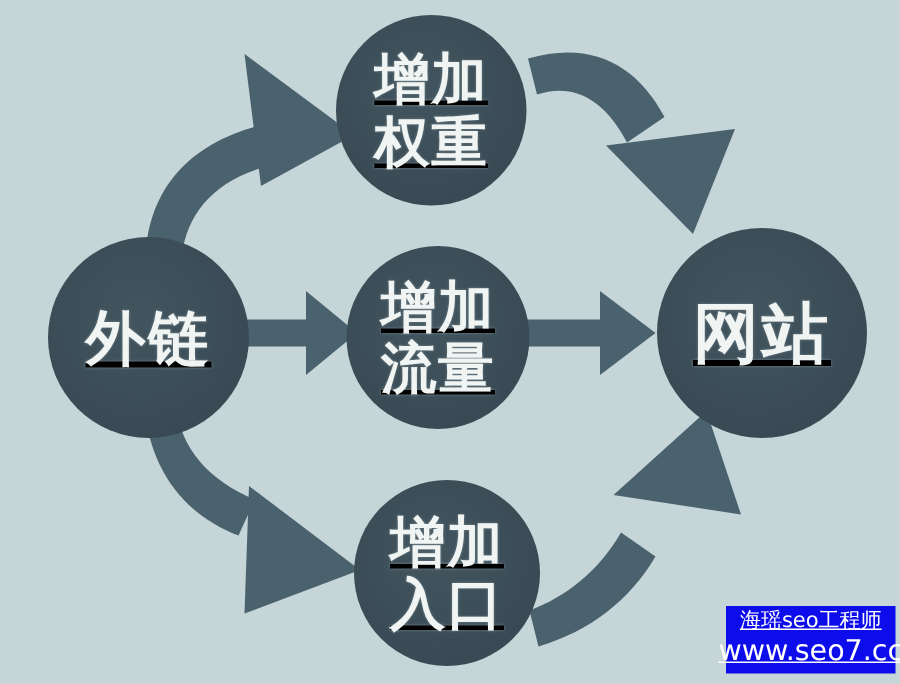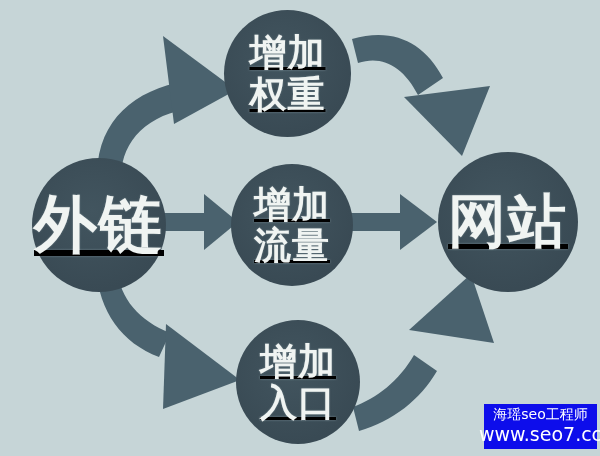--- a/index.html
+++ b/index.html
@@ -19,34 +19,35 @@
     text-align:center;
     text-decoration:underline;
   }
   .node .lbl{
     color:var(--label,#f0f4f2);
     font-weight:700;
     white-space:pre-line;
     text-shadow:0 0 2px rgba(210,225,228,.35);
   }
   #node-wailian{left:32px;top:158px;width:134px;height:134px;}
-  #node-wailian .lbl{font-size:63px;letter-spacing:2px;}
+  #node-wailian .lbl{font-size:40px;letter-spacing:2px;}
   #node-quanzhong{left:224px;top:10px;width:127px;height:127px;}
   #node-liuliang{left:231px;top:164px;width:122px;height:122px;}
   #node-rukou{left:236px;top:320px;width:124px;height:124px;}
   .node.small .lbl{font-size:37px;line-height:1.12;letter-spacing:1px;}
   #node-wangzhan{left:438px;top:152px;width:140px;height:140px;}
-  #node-wangzhan .lbl{font-size:58px;letter-spacing:2px;}
+  #node-wangzhan .lbl{font-size:44px;letter-spacing:2px;}
   #watermark{
     position:absolute;z-index:3;
     left:484px;top:404px;width:113px;height:45px;
     background:var(--wm-bg,#0d0deb);
     color:var(--wm-text,#ffffff);
     display:flex;flex-direction:column;align-items:center;justify-content:center;
     line-height:1.25;
+    text-decoration:underline;
   }
   #watermark .wm1{font-size:14px;}
   #watermark .wm2{font-size:19px;}
 </style>
 </head>
 <body>
 
 <div id="canvas" style="--bg: #c6d5d7; --node: #394a54; --arrow: #4a626e; --label: #f0f4f2; --wm-bg: #0d0deb; --wm-text: #ffffff;">
 
   <svg id="arrows" width="600" height="456" viewBox="0 0 600 456" aria-hidden="true">

